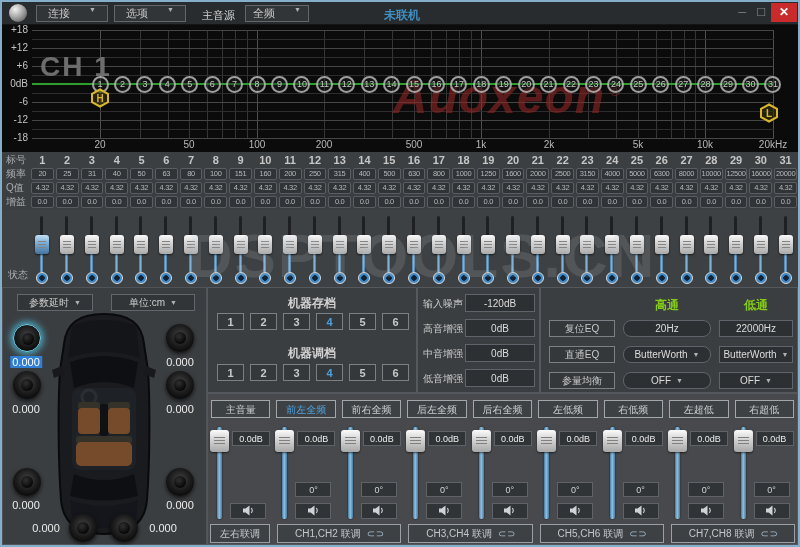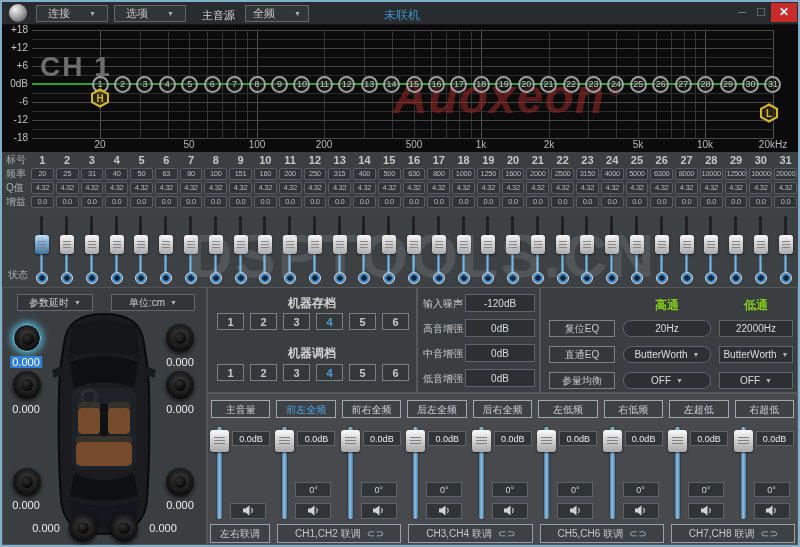--- a/index.html
+++ b/index.html
@@ -4,25 +4,25 @@
 <style>
   html,body{margin:0;padding:0;background:#555;}
   *{box-sizing:border-box;}
   .window{position:relative;width:800px;height:547px;margin:0 auto;border:2px solid #85aecb;
     background:#3c3f41;font-family:"Liberation Sans",sans-serif;overflow:hidden;}
   
   .titlebar{position:absolute;left:0;top:0;width:796px;height:23px;background:#292c2e;border-bottom:1px solid #141516;}
   .sphere{position:absolute;left:7px;top:2px;width:18px;height:18px;border-radius:50%;
     background:radial-gradient(circle at 35% 30%,#f2f2f2,#a8a8a8 45%,#4e4e4e 95%);}
   .tb-btn{position:absolute;top:3px;height:17px;background:#323538;border:1px solid #63666a;color:#c8c8c8;
-    font-size:11px;display:flex;align-items:center;justify-content:center;gap:19px;cursor:default;}
+    font-size:11px;display:flex;align-items:flex-start;justify-content:center;gap:19px;cursor:default;}
   .b-conn{left:34px;width:72px;} .b-opt{left:112px;width:72px;} .b-src{left:243px;width:64px;}
   .src-lab{position:absolute;left:200px;top:6px;color:#d8d8d8;font-size:11px;}
   .caret{font-size:7px;color:#aeb2b6;}
-  .title{position:absolute;left:300px;width:200px;top:5px;text-align:center;color:var(--title-blue);font-size:12px;font-weight:normal;}
+  .title{position:absolute;left:300px;width:200px;top:5px;text-align:center;color:var(--title-blue);font-size:12px;font-weight:bold;}
   .winctl{position:absolute;top:4px;font-size:11px;color:#85888b;text-align:center;}
   .winctl.min{right:52px;} .winctl.max{right:32px;}
   .winctl.close{right:1px;top:1px;width:26px;height:19px;background:var(--close-red);color:#fff;
     font-weight:bold;line-height:19px;font-size:12px;}
   
   .graph-sec{position:absolute;left:0;top:23px;width:796px;height:127px;background:#0b0b0b;}
   .vline{position:absolute;top:5px;height:108px;width:1px;background:#353535;z-index:1;}
   .vline.major{background:#4f4f4f;}
   .hline{position:absolute;left:30px;width:742px;height:1px;background:#2d2d2d;z-index:1;}
   .hline.major{background:#464646;}

